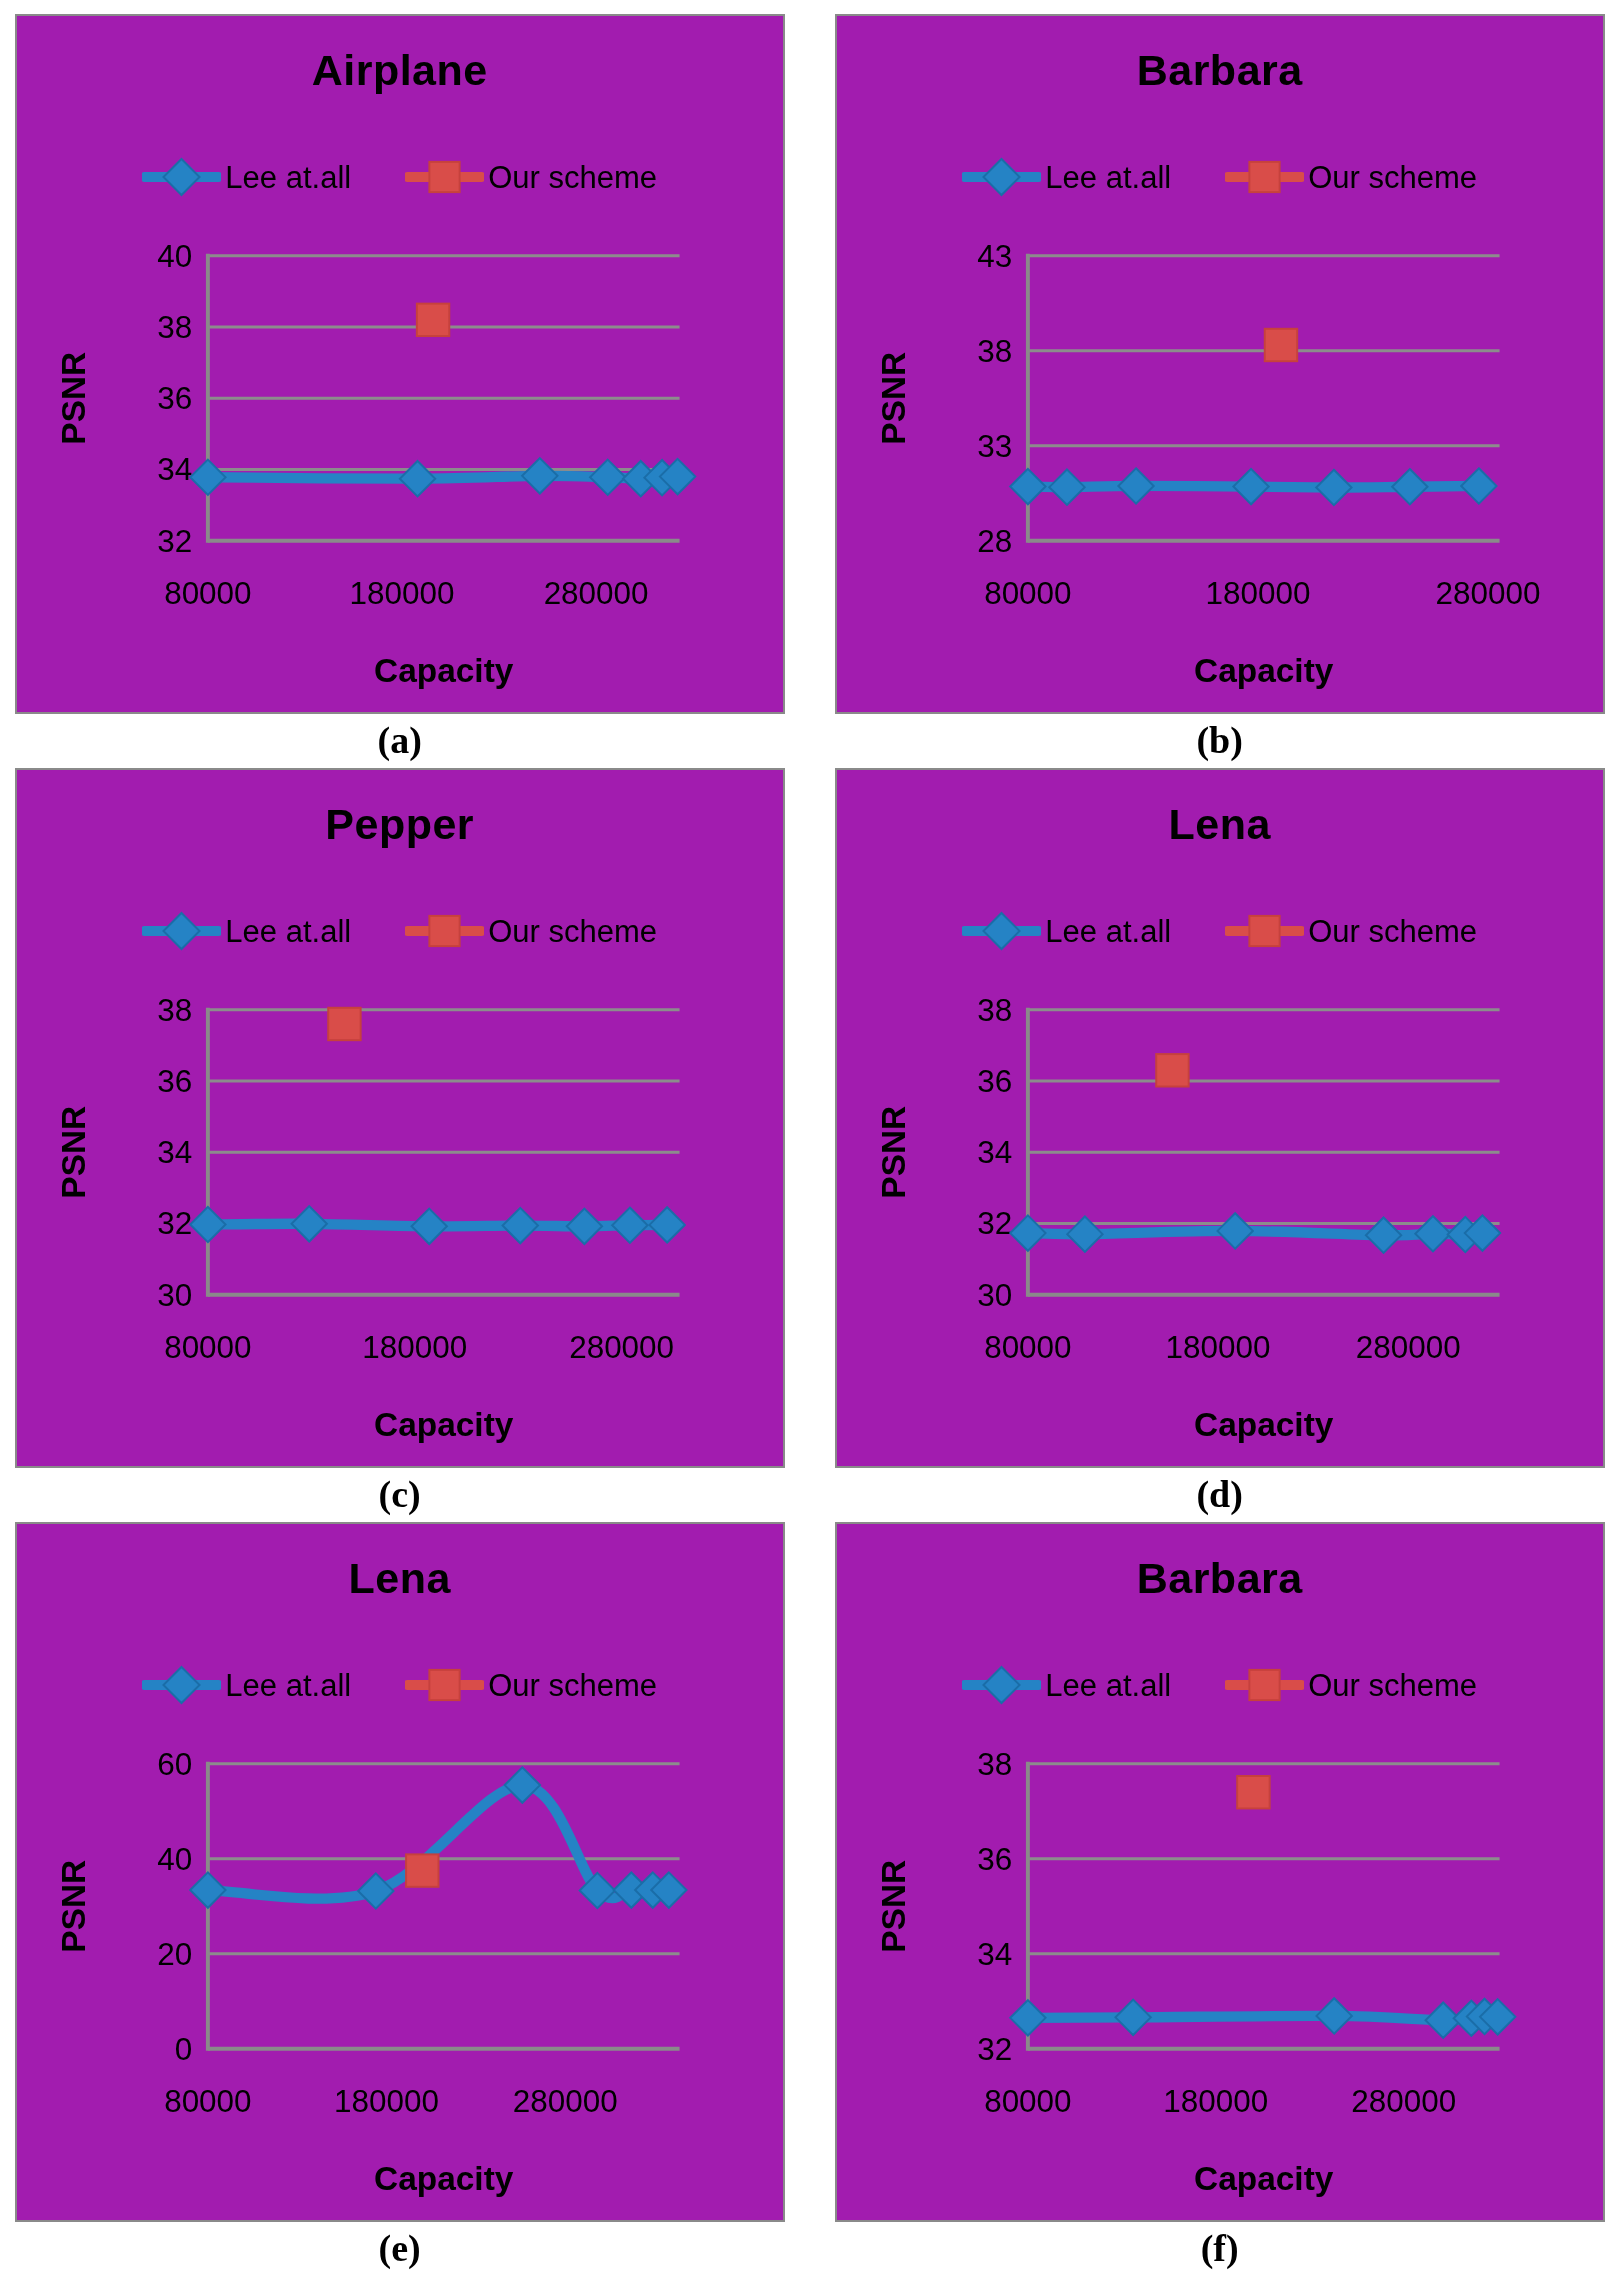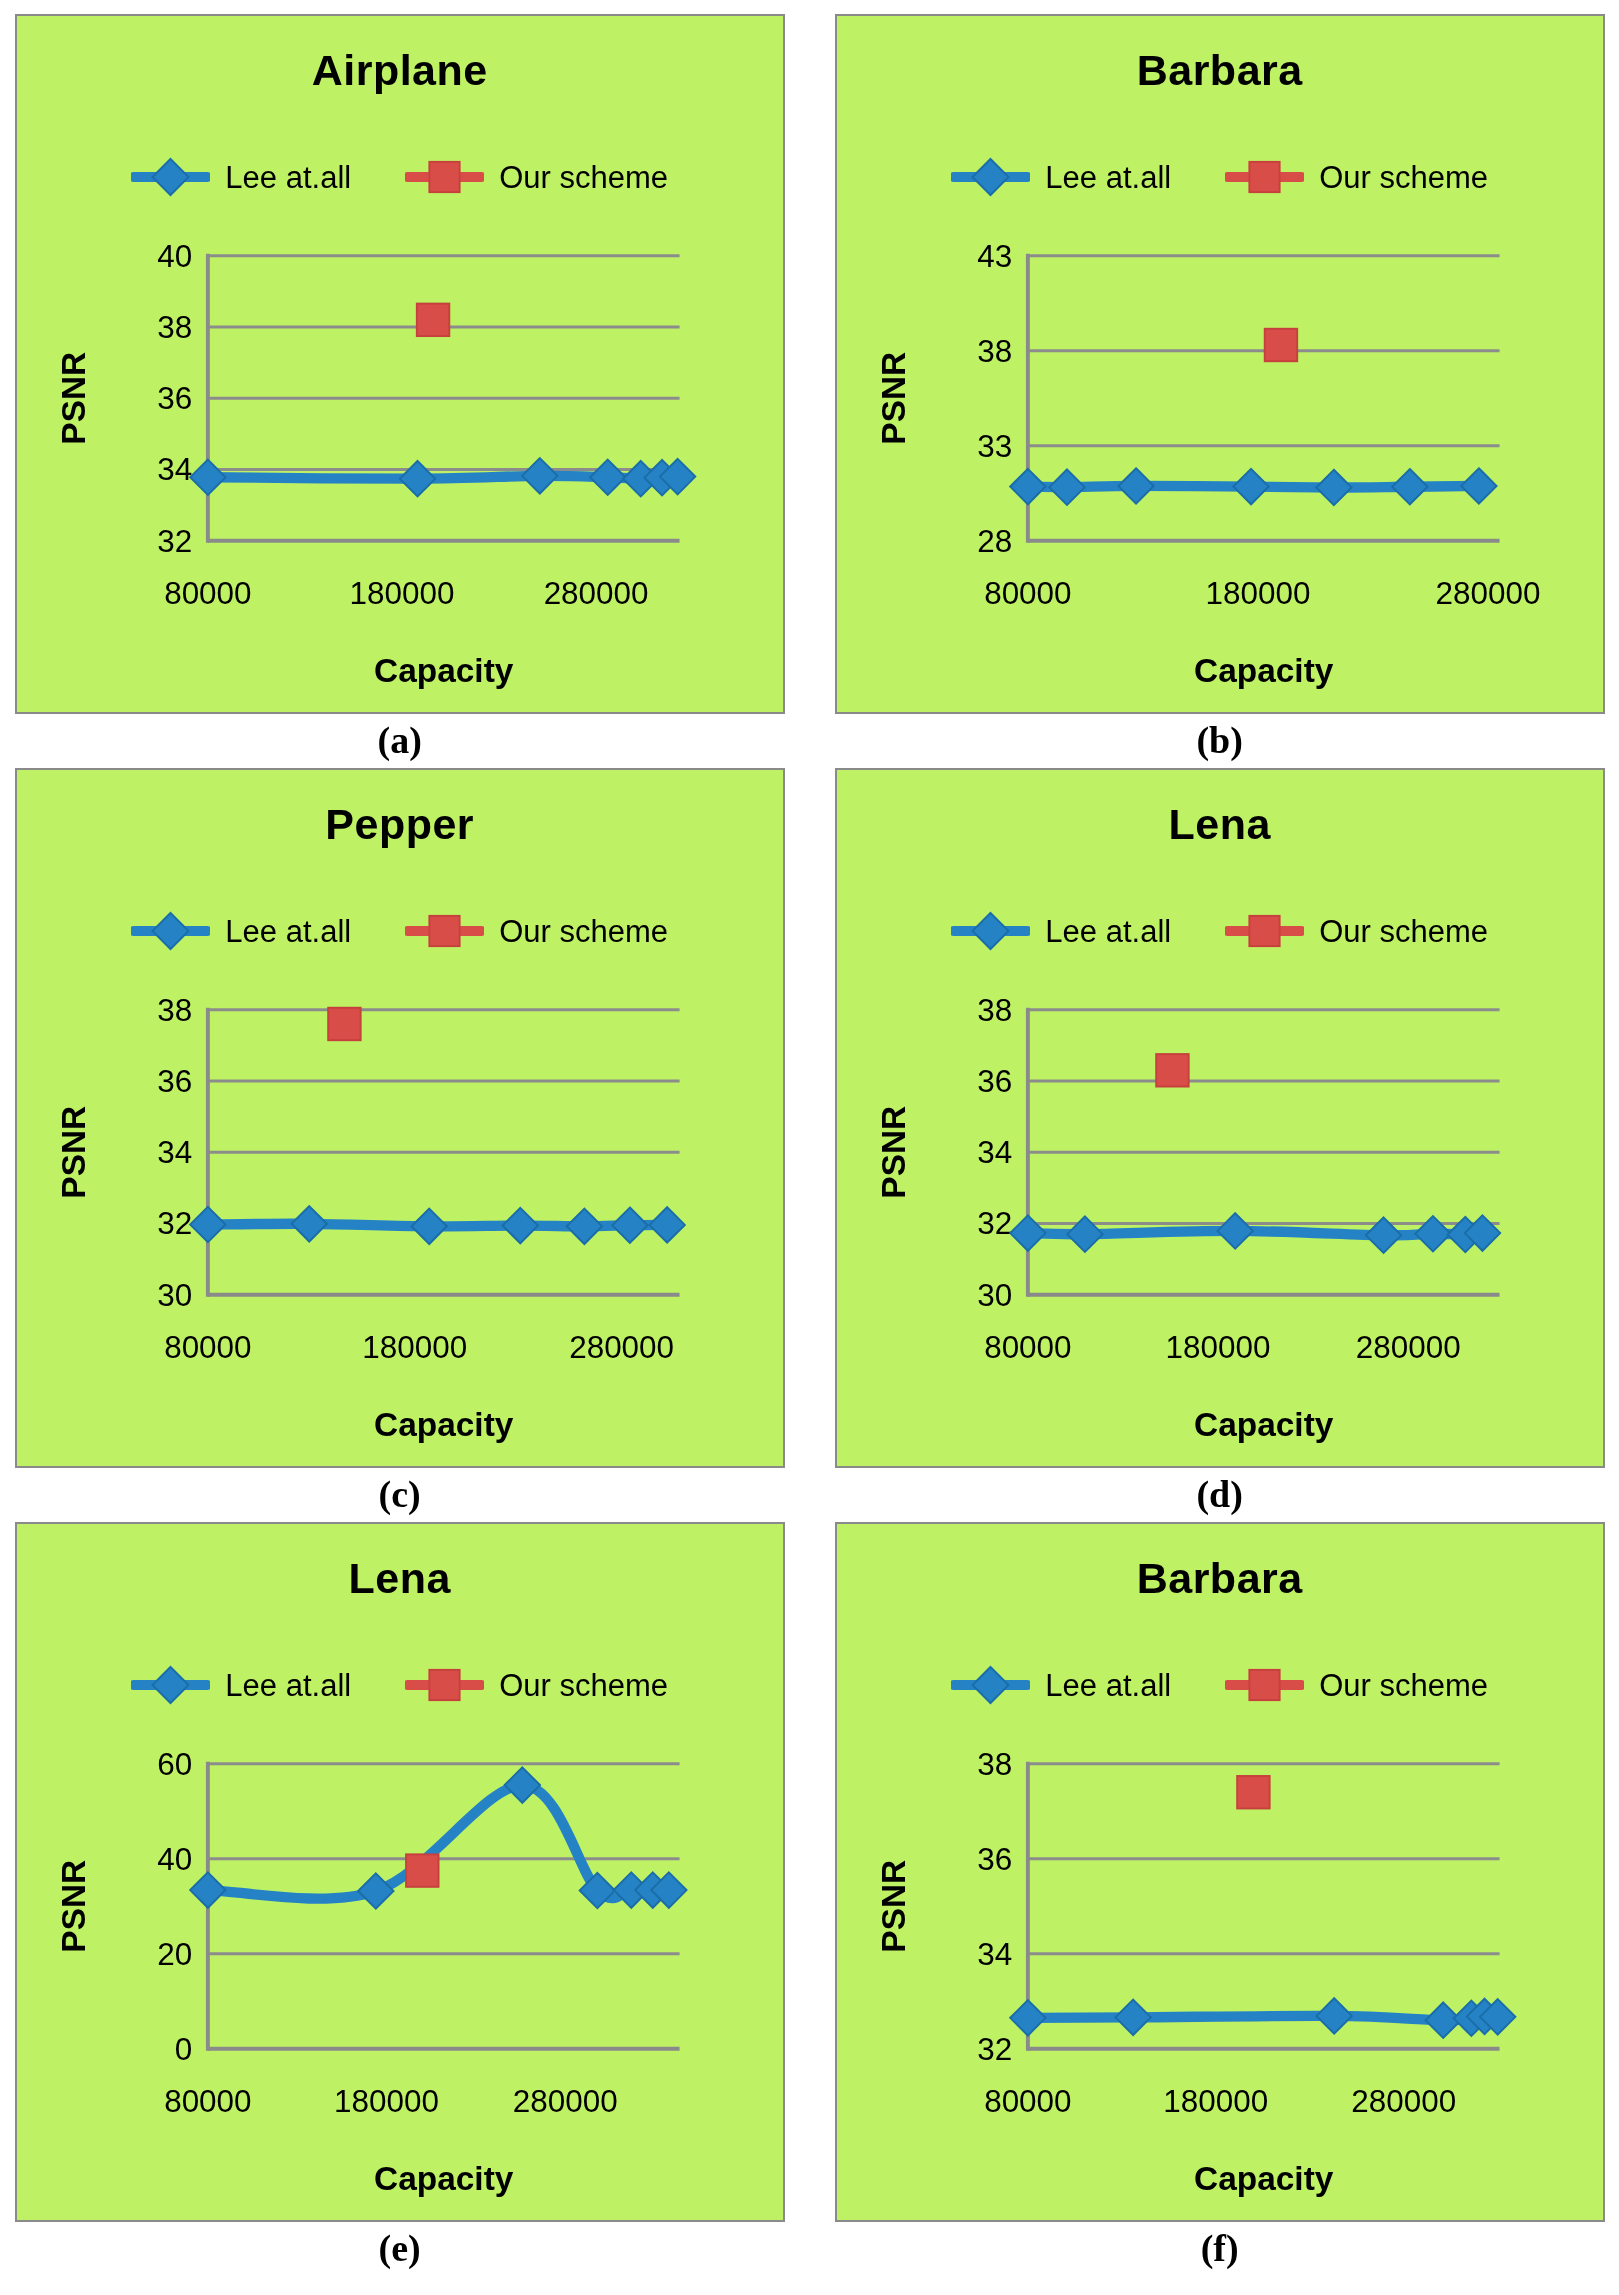--- a/index.html
+++ b/index.html
@@ -1,24 +1,24 @@
 <!DOCTYPE html>
 <html style="font-size:7.9px"><head>
 <meta charset="utf-8">
 <style>
   html,body{margin:0;padding:0;background:#ffffff;}
   body{width:1620px;height:2295px;font-family:"Liberation Sans",sans-serif;color:#000;}
   .page{box-sizing:border-box;padding:13.8px 14.7px 0 14.7px;display:grid;
         grid-template-columns:770px 770px;column-gap:50px;row-gap:2px;}
   figure{margin:0;display:flex;flex-direction:column;align-items:center;}
   .panel{box-sizing:border-box;width:770px;height:700px;border:2.9px solid #8a8a8a;
-         background:#bef264;display:flex;flex-direction:column;align-items:center;overflow:hidden;}
+         background:#a21caf;display:flex;flex-direction:column;align-items:center;overflow:hidden;}
   .chart-title{margin:31px 0 0 0;font-size:43px;font-weight:bold;line-height:1.1;letter-spacing:0.5px;}
   .legend{margin-top:63px;height:40px;display:flex;align-items:center;justify-content:center;gap:54px;}
-  .legend-entry{display:flex;align-items:center;gap:15px;}
+  .legend-entry{display:flex;align-items:center;gap:4px;}
   .legend-label{font-size:31px;line-height:1;}
   svg.chart{display:block;margin-top:34px;}
   .caption{height:52px;display:flex;align-items:center;justify-content:center;
            font-family:"Liberation Serif",serif;font-weight:bold;font-size:38px;}
 </style>
 </head>
 <body>
 
 <main class="page">
 

